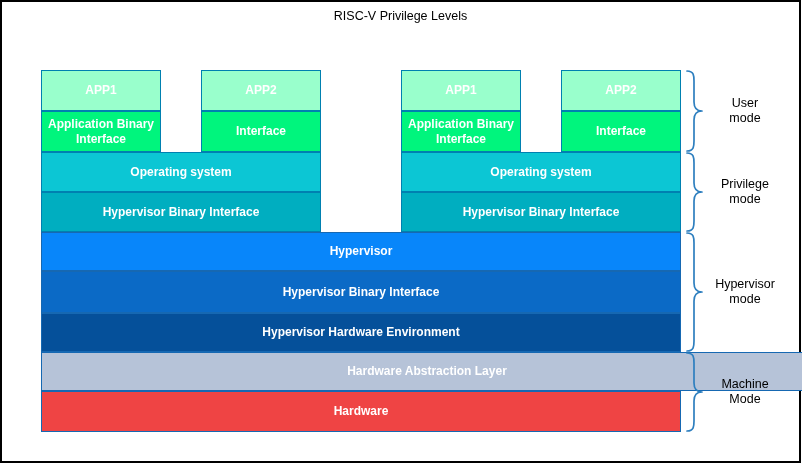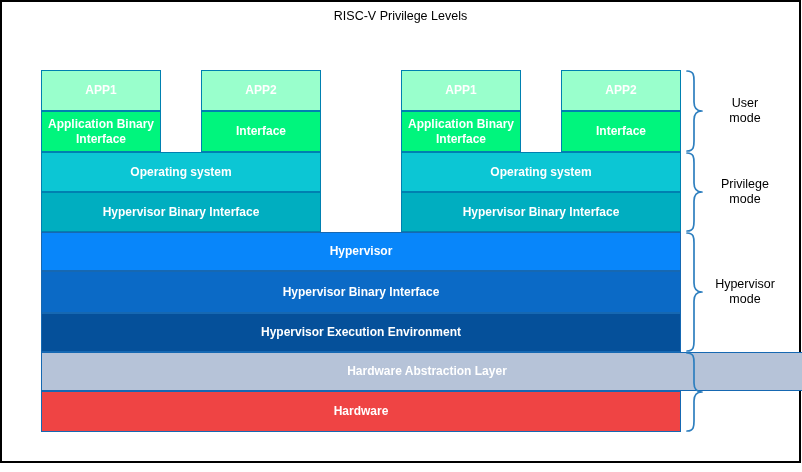--- a/index.html
+++ b/index.html
@@ -54,21 +54,21 @@
     <div class="box" style="left: 399px; top: 68px; width: 120px; height: 41px; background-color: rgb(153, 255, 204);">APP1</div>
     <div class="box" style="left: 559px; top: 68px; width: 120px; height: 41px; background-color: rgb(153, 255, 204);">APP2</div>
     <div class="box" style="left: 399px; top: 109px; width: 120px; height: 41px; background-color: rgb(0, 245, 125);">Application Binary Interface</div>
     <div class="box" style="left: 559px; top: 109px; width: 120px; height: 41px; background-color: rgb(0, 245, 125);">Interface</div>
     <div class="box" style="left: 399px; top: 150px; width: 280px; height: 40px; background-color: rgb(12, 198, 212);">Operating system</div>
     <div class="box" style="left: 399px; top: 190px; width: 280px; height: 40px; background-color: rgb(0, 174, 192);">Hypervisor Binary Interface</div>
   </div>
 
   <div class="box layer" style="left: 39px; top: 230px; width: 640px; height: 39px; background-color: rgb(8, 134, 250);">Hypervisor</div>
   <div class="box layer" style="left: 39px; top: 269px; width: 640px; height: 42px; background-color: rgb(11, 106, 198);">Hypervisor Binary Interface</div>
-  <div class="box layer" style="left: 39px; top: 311px; width: 640px; height: 39px; background-color: rgb(5, 80, 154);">Hypervisor Execution Environment</div>
+  <div class="box layer" style="left: 39px; top: 311px; width: 640px; height: 39px; background-color: rgb(5, 80, 154);">Hypervisor Hardware Environment</div>
   <div class="box layer" style="left: 39px; top: 350px; width: 772px; height: 39px; background-color: rgb(182, 195, 216);">Hardware Abstraction Layer</div>
   <div class="box layer" style="left: 39px; top: 389px; width: 640px; height: 41px; background-color: #ef4444;">Hardware</div>
 
   <svg class="brace" style="left: 682px; top: 68px; stroke: rgb(46, 127, 191);" width="20" height="82" viewBox="0 0 20 82">
     <path d="M3,1 C10,1 10,6 10,11 L10,32 C10,37 12,41 18,41 C12,41 10,45 10,50 L10,71 C10,76 10,81 3,81"></path>
   </svg>
   <svg class="brace" style="left: 682px; top: 150px; stroke: rgb(46, 127, 191);" width="20" height="80" viewBox="0 0 20 80">
     <path d="M3,1 C10,1 10,6 10,11 L10,31 C10,36 12,40 18,40 C12,40 10,44 10,49 L10,69 C10,74 10,79 3,79"></path>
   </svg>
   <svg class="brace" style="left: 682px; top: 230px; stroke: rgb(46, 127, 191);" width="20" height="120" viewBox="0 0 20 120">
@@ -77,14 +77,16 @@
   <svg class="brace" style="left: 682px; top: 350px; stroke: rgb(46, 127, 191);" width="20" height="80" viewBox="0 0 20 80">
     <path d="M3,1 C10,1 10,6 10,11 L10,31 C10,36 12,40 18,40 C12,40 10,44 10,49 L10,69 C10,74 10,79 3,79"></path>
   </svg>
 
   <div class="mode-label" style="top:94px;">User
 mode</div>
   <div class="mode-label" style="top:175px;">Privilege
 mode</div>
   <div class="mode-label" style="top:275px;">Hypervisor
 mode</div>
+  <div class="mode-label" style="top:375px;">Machine
+Mode</div>
 
 </div>
 
 </body></html>

